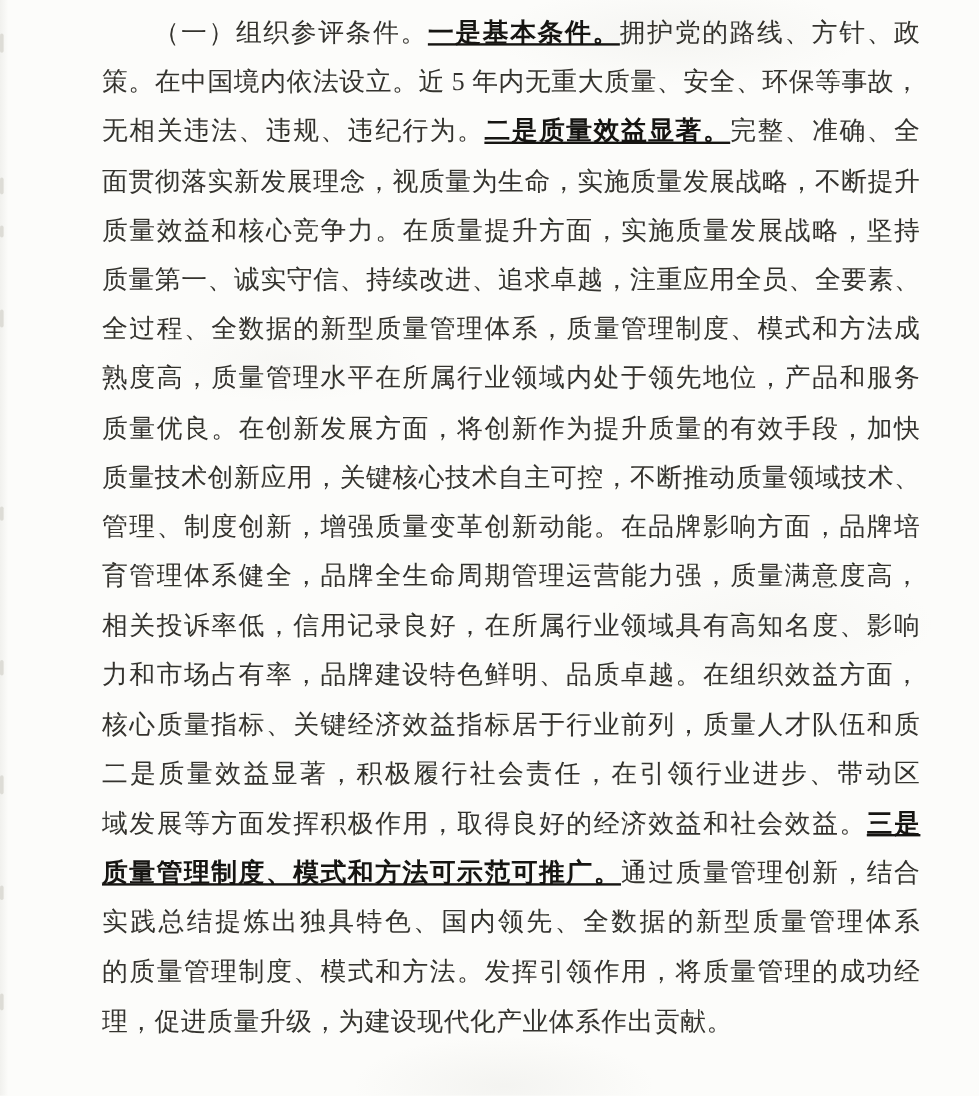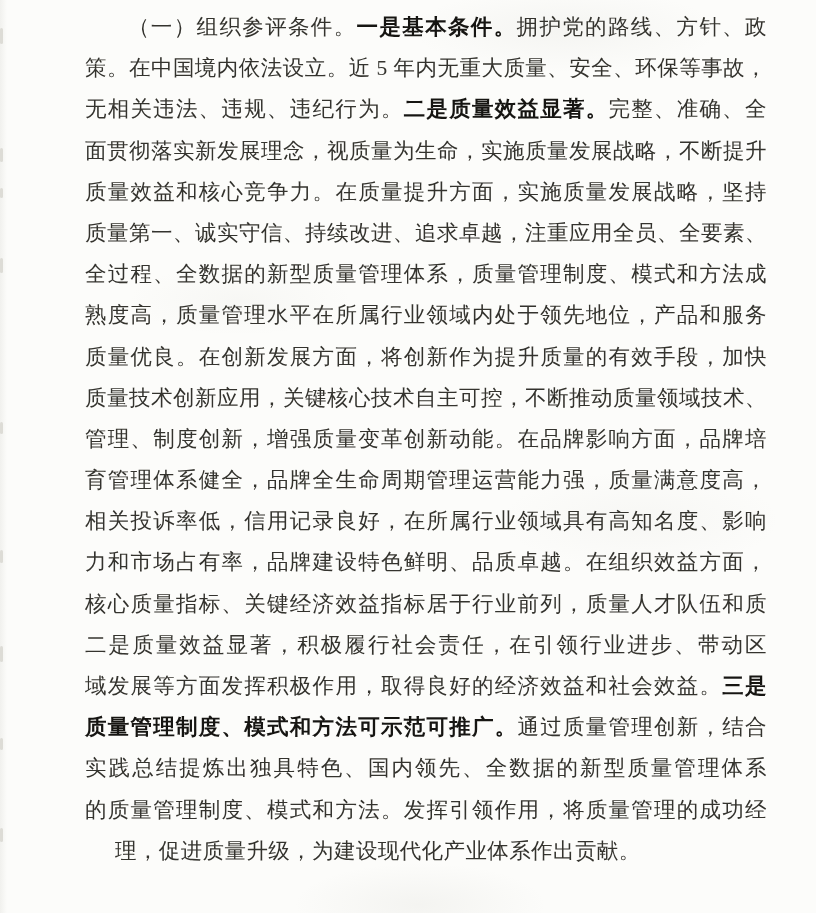--- a/index.html
+++ b/index.html
@@ -35,23 +35,23 @@
     font-size:21.5px;
     line-height:41.2px;
     height:41.2px;
     color:var(--ink);
     text-align:justify;
     text-align-last:justify;
     letter-spacing:0.4px;
     white-space:nowrap;
   }
   .line.indent{ text-indent:2em; }
-  .line.last{ text-align-last:left;margin-left:30px; }
+  .line.last{ text-align-last:left; }
   .seg{ color:var(--ink); }
-  .seg.bold{ font-weight:700; color:var(--ink-bold); }
+  .seg.bold{ font-weight:700; color:var(--ink-bold);text-decoration:underline; }
 </style>
 </head>
 <body>
 
 <div class="paper-noise"></div>
 
 <div class="text-block">
   <div>
       <div class="line indent"><span class="seg">（一）组织参评条件。</span><span class="seg bold">一是基本条件。</span><span class="seg">拥护党的路线、方针、政</span></div>
       <div class="line"><span class="seg">策。在中国境内依法设立。近 5 年内无重大质量、安全、环保等事故，</span></div>

